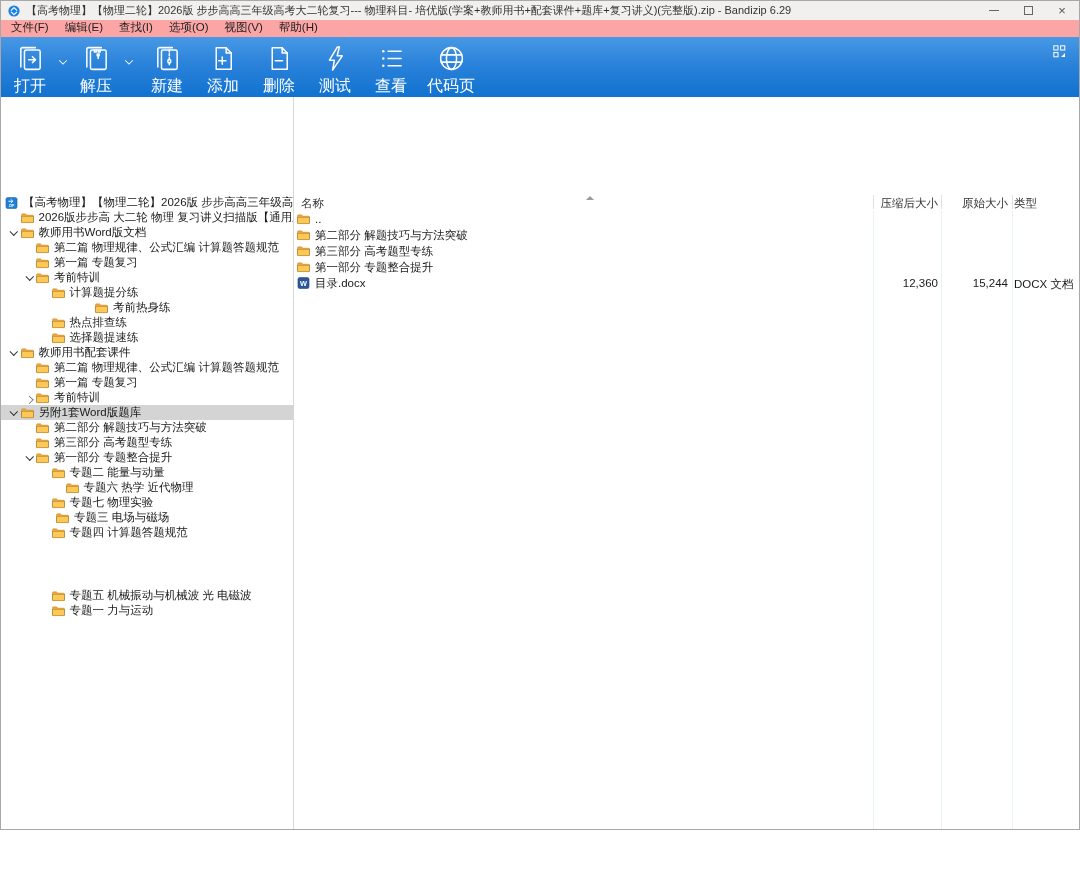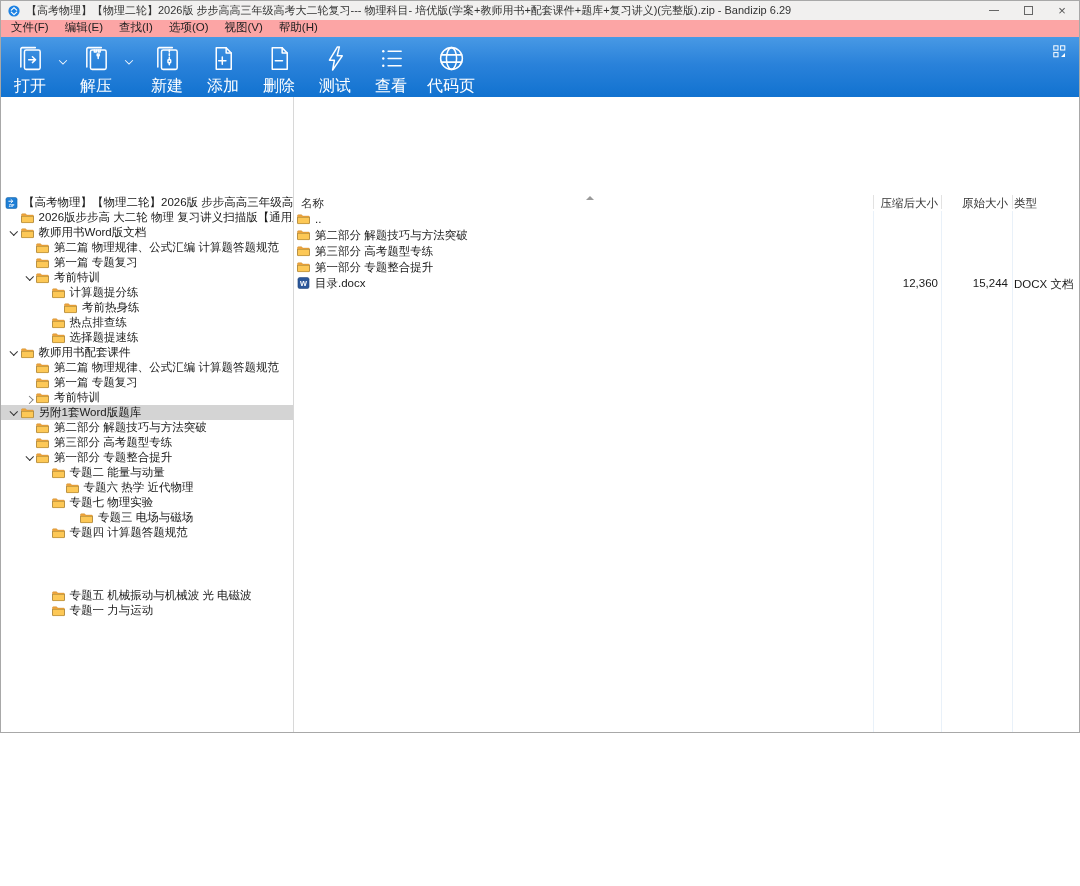--- a/index.html
+++ b/index.html
@@ -1,18 +1,18 @@
 <!DOCTYPE html>
 <html><head>
 <meta charset="utf-8">
 <style>
   * { margin:0; padding:0; box-sizing:border-box; }
   html,body { width:1080px; height:886px; background:#fff;
               font-family:"Liberation Sans","DejaVu Sans",sans-serif; }
-  .window { position:relative; width:1080px; height:733px; border:1px solid #a8a8a8;
+  .window { position:relative; width:1080px; height:830px; border:1px solid #a8a8a8;
             background:#fff; overflow:hidden; }
 
   
   .titlebar { position:absolute; left:0; top:0; right:0; height:19px; background:#f1f0ef;
               display:flex; align-items:center; padding-left:7px; }
   .titlebar .logo { width:12px; height:12px; flex:0 0 auto; margin-right:6px; }
   .titlebar .title { font-size:11px; color:#333; white-space:nowrap; overflow:hidden; }
   .win-controls { margin-left:auto; display:flex; height:19px; }
   .win-btn { width:34px; height:19px; display:flex; align-items:center; justify-content:center; color:#555; }
   .glyph-min { width:10px; height:1px; background:#666; }
@@ -290,21 +290,21 @@
             <use href="#sym-folder"></use>
           </svg>
           <span class="tree-label">考前特训</span>
         </div>
         <div class="tree-row" style="padding-left: 50.5px;">
           <svg class="tree-ico">
             <use href="#sym-folder"></use>
           </svg>
           <span class="tree-label">计算题提分练</span>
         </div>
-        <div class="tree-row" style="padding-left: 63px;">
+        <div class="tree-row" style="padding-left: 46px; margin-left: 48px;">
           <svg class="tree-ico">
             <use href="#sym-folder"></use>
           </svg>
           <span class="tree-label">考前热身练</span>
         </div>
         <div class="tree-row" style="padding-left: 50.5px;">
           <svg class="tree-ico">
             <use href="#sym-folder"></use>
           </svg>
           <span class="tree-label">热点排查练</span>
@@ -386,21 +386,21 @@
             <use href="#sym-folder"></use>
           </svg>
           <span class="tree-label">专题六  热学   近代物理</span>
         </div>
         <div class="tree-row" style="padding-left: 50.5px;">
           <svg class="tree-ico">
             <use href="#sym-folder"></use>
           </svg>
           <span class="tree-label">专题七  物理实验</span>
         </div>
-        <div class="tree-row" style="padding-left: 79px;">
+        <div class="tree-row" style="padding-left: 55px;">
           <svg class="tree-ico">
             <use href="#sym-folder"></use>
           </svg>
           <span class="tree-label">专题三  电场与磁场</span>
         </div>
         <div class="tree-row" style="padding-left: 50.5px;">
           <svg class="tree-ico">
             <use href="#sym-folder"></use>
           </svg>
           <span class="tree-label">专题四  计算题答题规范</span>

